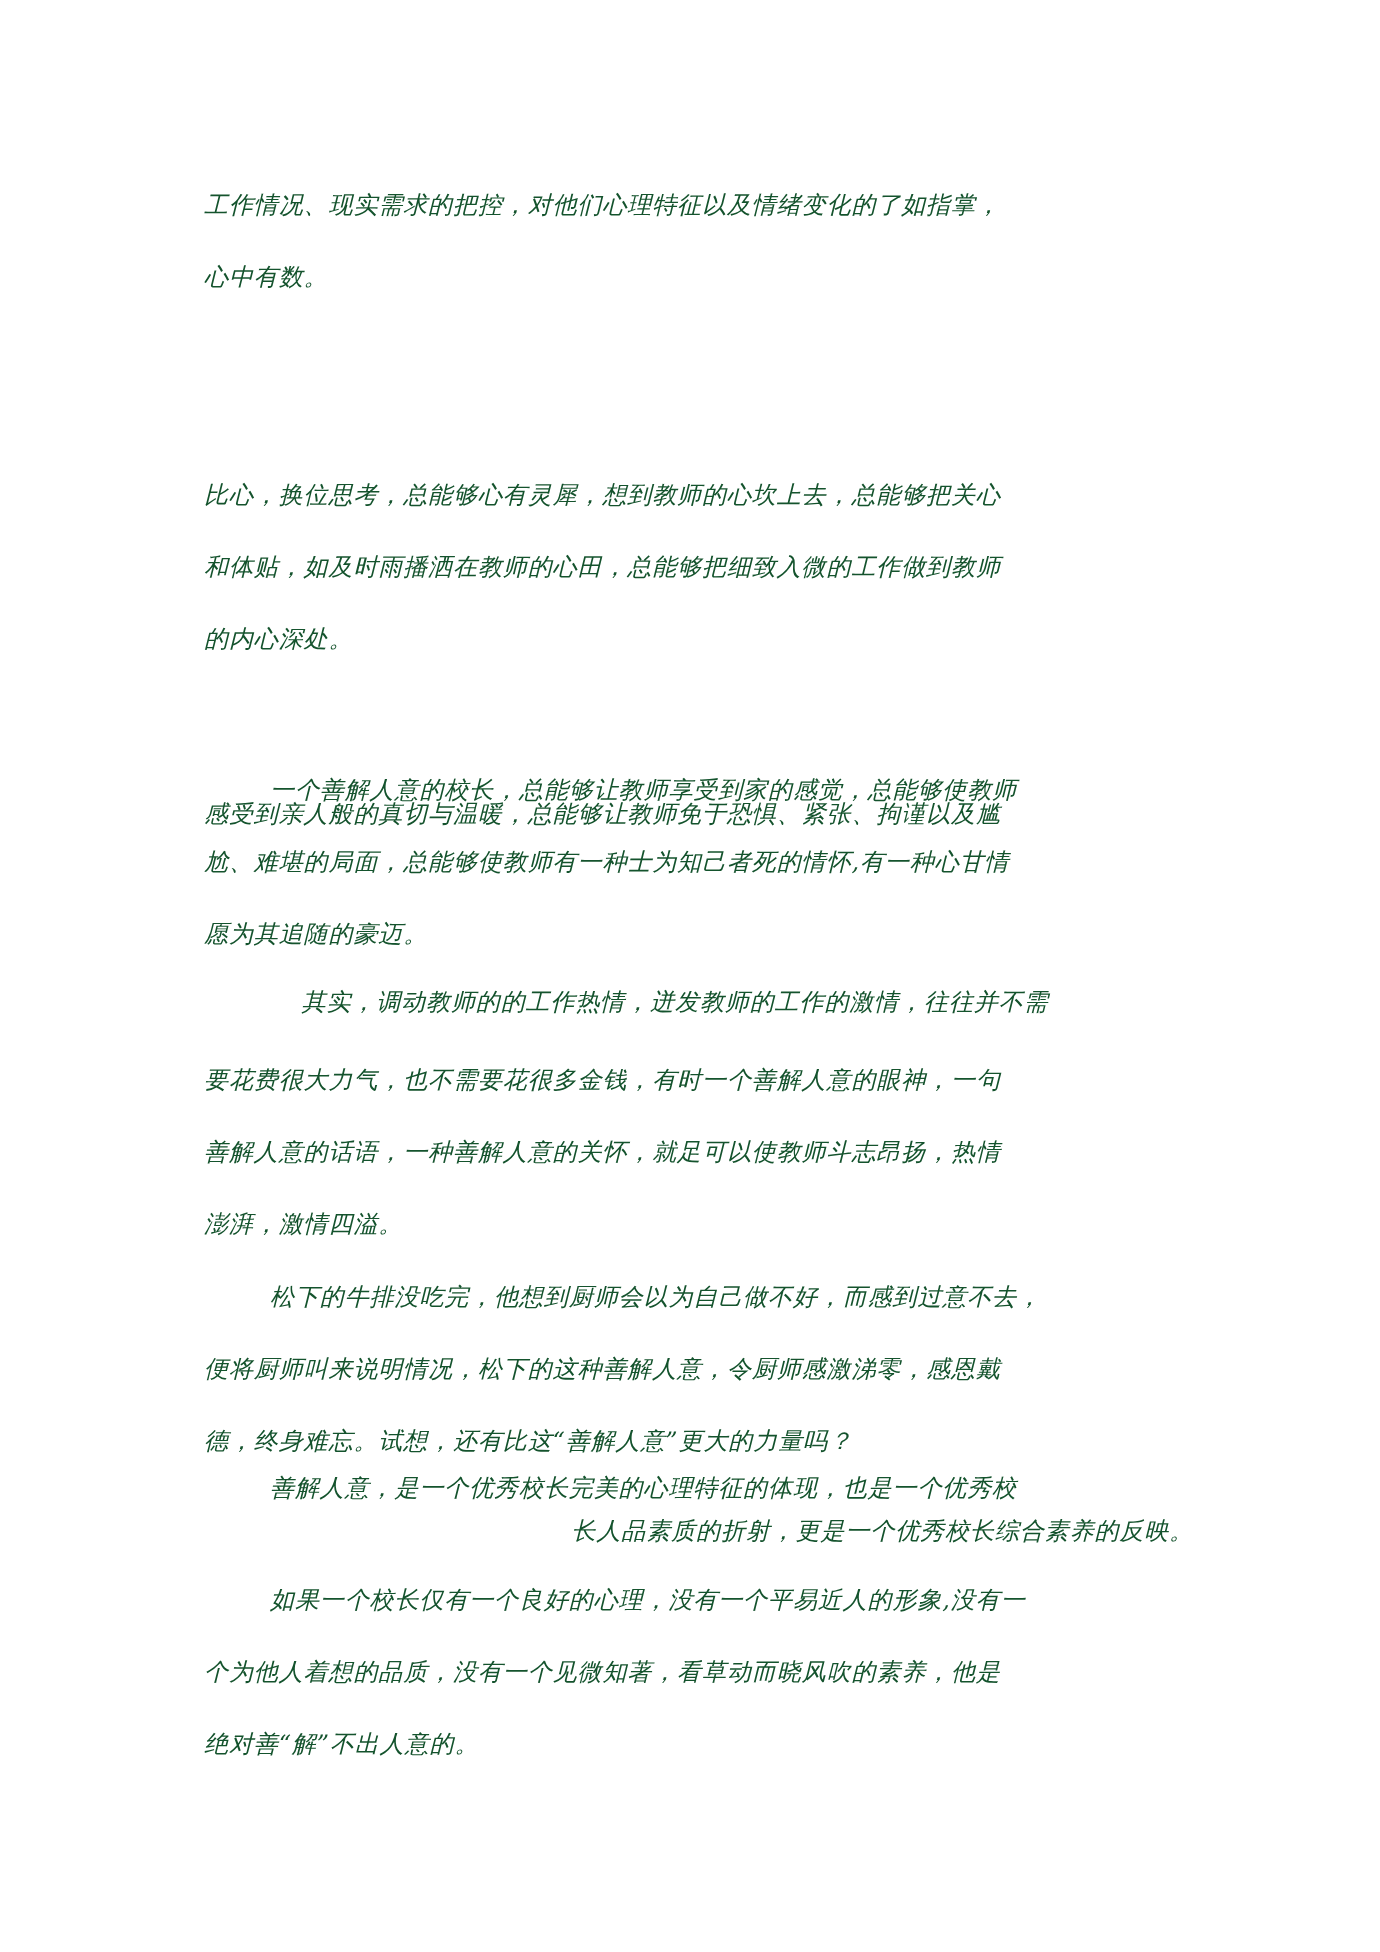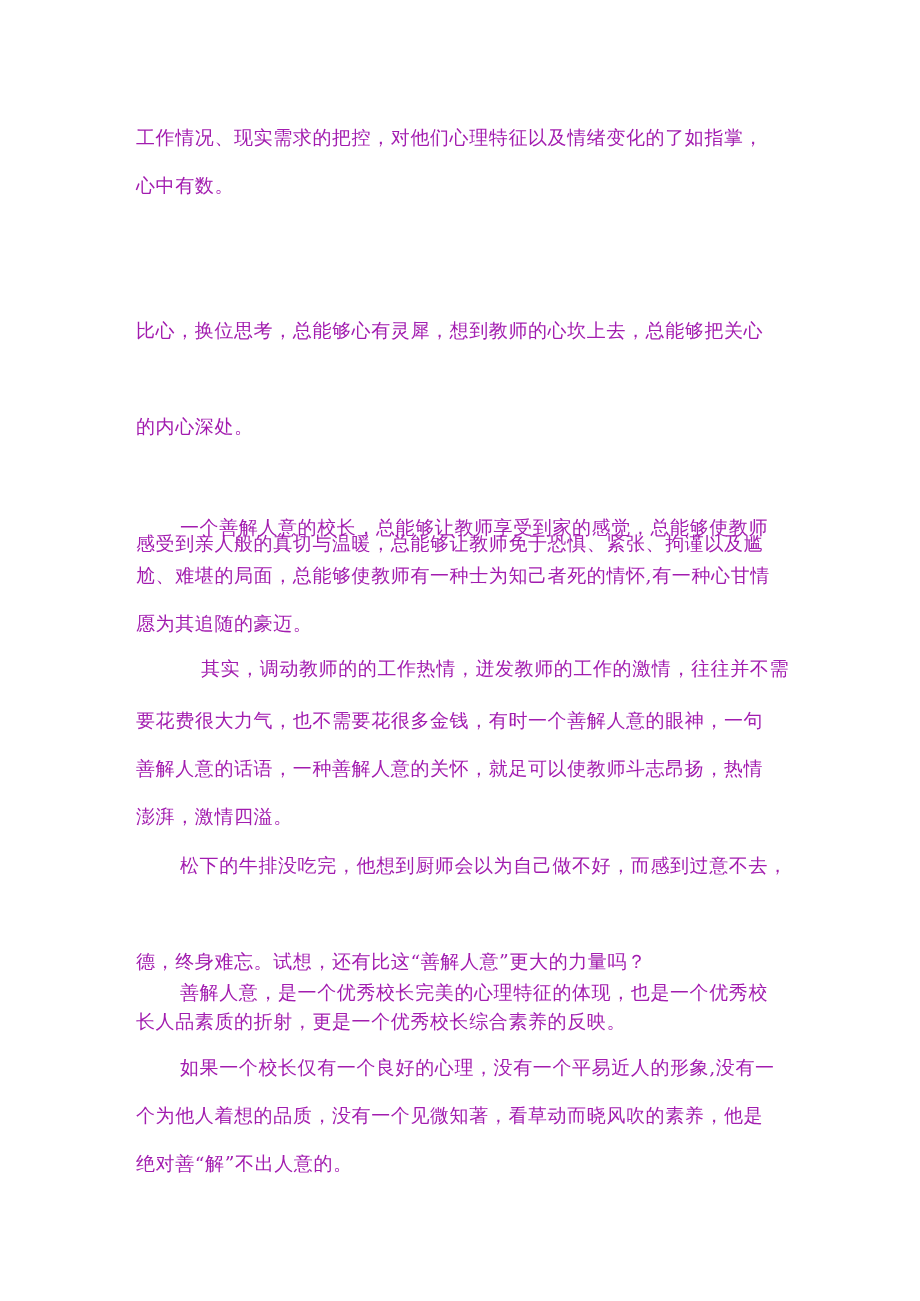--- a/index.html
+++ b/index.html
@@ -5,52 +5,55 @@
     html, body { margin: 0; padding: 0; background: #ffffff; }
     body { width: 920px; height: 1301px; position: relative; overflow: hidden; }
     .page { position: absolute; left: 0; top: 0; width: 920px; height: 1301px; background: #ffffff; }
     .line {
       position: absolute;
       left: 136px;
       width: 660px;
       height: 26px;
       line-height: 26px;
       font-family: "DejaVu Serif", "Liberation Serif", serif;
-      font-size: 19px;
-      color: #a21caf;
+      font-size: 16px;
+      color: #14532d;
       white-space: nowrap;
       letter-spacing: 0.6px;
+      font-style: italic;
     }
     .indent { left: 180px; }
   </style>
 </head>
 <body>
 
 <div class="page">
 
   <div class="line" style="top:124px;">工作情况、现实需求的把控，对他们心理特征以及情绪变化的了如指掌，</div>
   <div class="line" style="top:172px;">心中有数。</div>
 
 
   <div class="line" style="top:317px;">比心，换位思考，总能够心有灵犀，想到教师的心坎上去，总能够把关心</div>
+  <div class="line" style="top:365px;">和体贴，如及时雨播洒在教师的心田，总能够把细致入微的工作做到教师</div>
   <div class="line" style="top:413px;">的内心深处。</div>
 
   <div class="line indent" style="top:466px;margin-top:48px;">一个善解人意的校长，总能够让教师享受到家的感觉，总能够使教师</div>
   <div class="line" style="top:514px;margin-top:16px;">感受到亲人般的真切与温暖，总能够让教师免于恐惧、紧张、拘谨以及尴</div>
   <div class="line" style="top:562px;">尬、难堪的局面，总能够使教师有一种士为知己者死的情怀,有一种心甘情</div>
   <div class="line" style="top:610px;">愿为其追随的豪迈。</div>
 
   <div class="line indent" style="top:655px;margin-left:21px;">其实，调动教师的的工作热情，迸发教师的工作的激情，往往并不需</div>
   <div class="line" style="top:707px;">要花费很大力气，也不需要花很多金钱，有时一个善解人意的眼神，一句</div>
   <div class="line" style="top:755px;">善解人意的话语，一种善解人意的关怀，就足可以使教师斗志昂扬，热情</div>
   <div class="line" style="top:803px;">澎湃，激情四溢。</div>
 
   <div class="line indent" style="top:852px;">松下的牛排没吃完，他想到厨师会以为自己做不好，而感到过意不去，</div>
+  <div class="line" style="top:900px;">便将厨师叫来说明情况，松下的这种善解人意，令厨师感激涕零，感恩戴</div>
   <div class="line" style="top:948px;">德，终身难忘。试想，还有比这“善解人意”更大的力量吗？</div>
 
   <div class="line indent" style="top:979px;">善解人意，是一个优秀校长完美的心理特征的体现，也是一个优秀校</div>
-  <div class="line" style="top:1008px;">长人品素质的折射，更是一个优秀校长综合素养的反映。</div>
+  <div class="line" style="top:1008px;text-align:right;">长人品素质的折射，更是一个优秀校长综合素养的反映。</div>
 
   <div class="line indent" style="top:1054px;">如果一个校长仅有一个良好的心理，没有一个平易近人的形象,没有一</div>
   <div class="line" style="top:1102px;">个为他人着想的品质，没有一个见微知著，看草动而晓风吹的素养，他是</div>
   <div class="line" style="top:1150px;">绝对善“解”不出人意的。</div>
 
 </div>
 
 </body></html>

